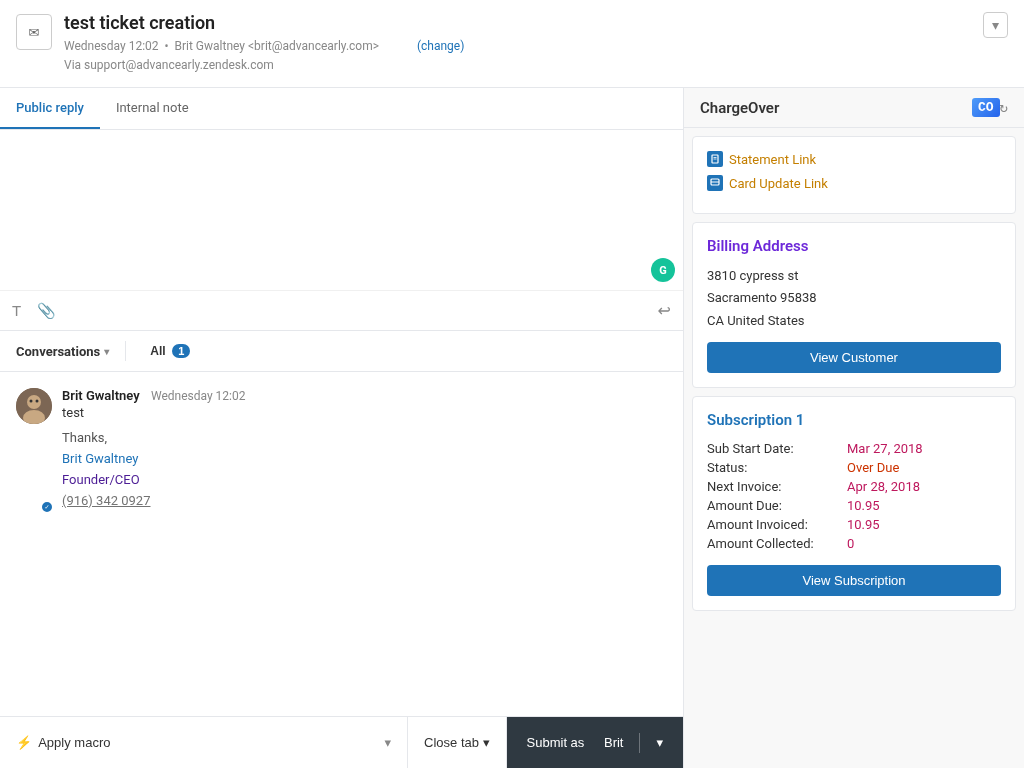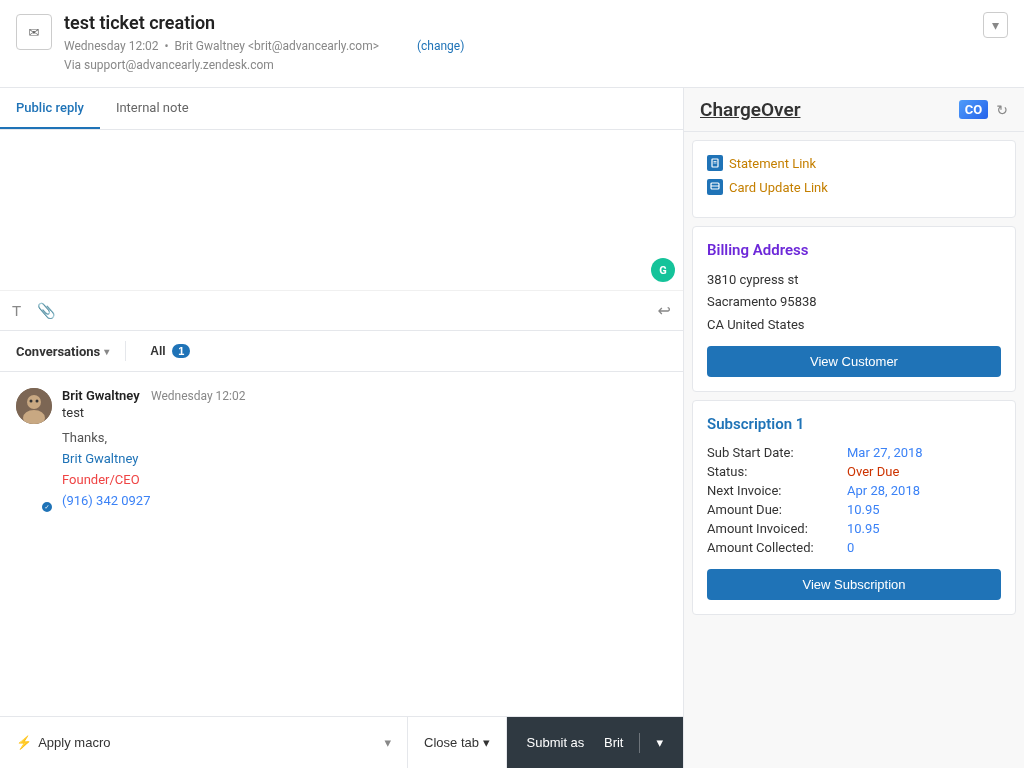--- a/index.html
+++ b/index.html
@@ -56,41 +56,41 @@
     
     .bottom-bar { display: flex; align-items: center; background: #fff; border-top: 1px solid #e5e7eb; padding: 0; flex-shrink: 0; height: 52px; }
     .apply-macro-btn { flex: 1; display: flex; align-items: center; padding: 0 16px; height: 100%; border: none; background: #fff; cursor: pointer; font-size: 13px; color: #333; gap: 6px; border-right: 1px solid #e5e7eb; }
     .macro-arrow { margin-left: auto; color: #888; }
     .close-tab-btn { padding: 0 16px; height: 100%; background: none; border: none; border-right: 1px solid #e5e7eb; cursor: pointer; font-size: 13px; color: #333; display: flex; align-items: center; gap: 4px; }
     .submit-btn { height: 100%; background: #2f3941; color: white; border: none; padding: 0 20px; font-size: 13px; cursor: pointer; font-weight: 500; display: flex; align-items: center; gap: 8px; }
 
     
     .right-panel { width: 340px; background: #f8f8f8; overflow-y: auto; flex-shrink: 0; }
     .right-panel-header { display: flex; align-items: center; justify-content: space-between; padding: 10px 16px; background: #f8f8f8; border-bottom: 1px solid #e5e7eb; }
-    .app-name { font-size: 19px; font-weight: 600; color: #333; text-decoration: underline; }
+    .app-name { font-size: 15px; font-weight: 600; color: #333; }
     .app-logo { font-size: 13px; font-weight: 700; color: white; background: linear-gradient(135deg, #4f9cf9, #2563eb); padding: 2px 6px; border-radius: 3px; }
     .refresh-icon { color: #888; cursor: pointer; font-size: 14px; }
 
     .right-section { background: #fff; margin: 8px; border-radius: 4px; padding: 14px; border: 1px solid #e5e7eb; }
 
     .link-item { display: flex; align-items: center; gap: 6px; margin-bottom: 8px; font-size: 13px; }
     .link-icon { width: 16px; height: 16px; background: #1f73b7; border-radius: 2px; display: flex; align-items: center; justify-content: center; flex-shrink: 0; }
     .link-icon-doc { background: #1f73b7; }
     .link-text { color: #c47f00; text-decoration: none; }
 
     .section-title { font-size: 15px; font-weight: 600; color: #6d28d9; margin-bottom: 10px; }
     .address-line { font-size: 13px; color: #333; line-height: 1.7; }
 
     .blue-btn { background: #1f73b7; color: white; border: none; padding: 8px 20px; border-radius: 4px; font-size: 13px; cursor: pointer; margin-top: 10px; width: 100%; }
 
     .subscription-card { background: #fff; margin: 8px; border-radius: 4px; padding: 14px; border: 1px solid #e5e7eb; }
     .sub-title { font-size: 15px; font-weight: 600; color: #1f73b7; margin-bottom: 12px; }
     .sub-row { display: flex; font-size: 13px; margin-bottom: 4px; }
     .sub-label { color: #333; min-width: 140px; font-weight: 400; }
-    .sub-value { color: #3b82f6; }
+    .sub-value { color: #be185d; }
     .sub-value.overdue { color: #cc3300; }
 
     .avatar-face { width: 36px; height: 36px; border-radius: 50%; background: #7c6654; display: flex; align-items: center; justify-content: center; overflow: hidden; flex-shrink: 0; }
     .face-svg { width: 36px; height: 36px; }
   </style>
 </head>
 <body>
 
 <div class="ticket-header">
   <div class="ticket-header-icon">
@@ -177,22 +177,22 @@
         </div>
         <div class="message-content">
           <div>
             <span class="message-author">Brit Gwaltney</span>
             <span class="message-time">Wednesday 12:02</span>
           </div>
           <div class="message-subject">test</div>
           <div class="message-body">
             <span>Thanks,</span><br>
             <span style="color:#1f73b7;"> Brit Gwaltney</span><br>
-            <span style="color:#ef4444;">Founder/CEO</span><br>
-            <span style="color:#3b82f6;">(916) 342 0927</span>
+            <span style="color:#4c1d95;">Founder/CEO</span><br>
+            <span style="color:#737373;text-decoration:underline;">(916) 342 0927</span>
           </div>
         </div>
       </div>
     </div>
 
     <div class="bottom-bar">
       <button class="apply-macro-btn">
         <span>⚡</span>
         <span>Apply macro</span>
         <span class="macro-arrow">▾</span>
@@ -208,21 +208,21 @@
         <span style="display:inline-block;width:1px;height:20px;background:rgba(255,255,255,0.3);margin:0 8px;"></span>
         <span>▾</span>
       </button>
     </div>
 
   </div>
 
   <div class="right-panel">
     <div class="right-panel-header">
       <span class="app-name">ChargeOver</span>
-      <div style="display:flex;align-items:center;gap:8px;">
+      <div style="display:flex;align-items:center;font-family:Liberation Mono, monospace;">
         <span class="app-logo">CO</span>
         <span class="refresh-icon">↻</span>
       </div>
     </div>
 
     <div class="right-section">
       <div class="link-item">
         <div class="link-icon link-icon-doc">
           <svg width="10" height="10" viewBox="0 0 10 10">
             <rect x="2" y="1" width="6" height="8" fill="none" stroke="white" stroke-width="1.2" rx="0.5"></rect>

